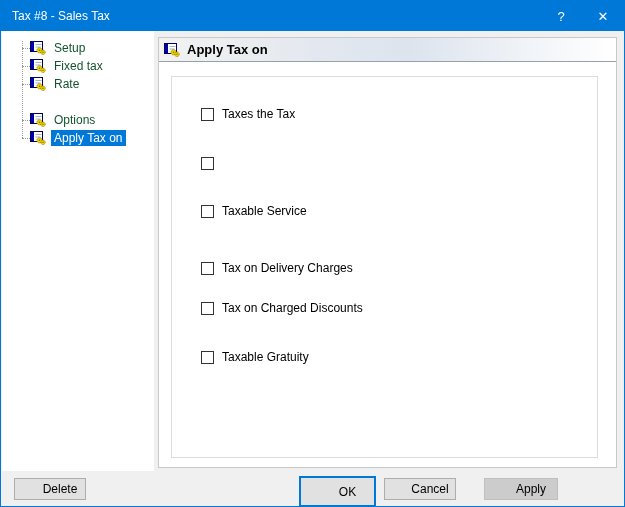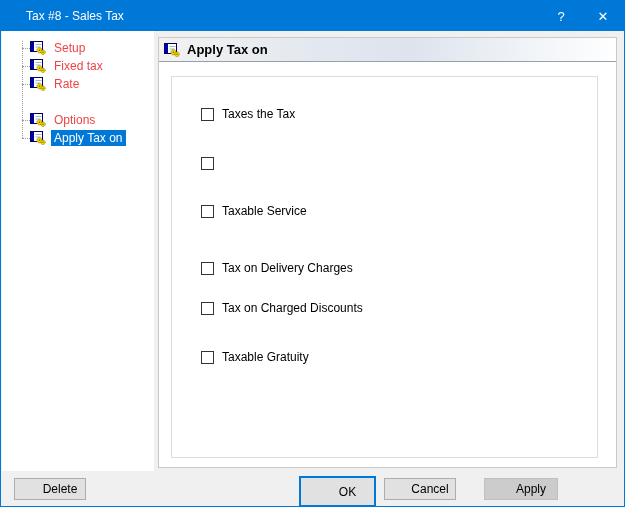--- a/index.html
+++ b/index.html
@@ -15,21 +15,21 @@
   }
 
   
   .titlebar {
     position: absolute; left: 0; top: 0; right: 0; height: 30px;
     background: #0078d7;
     display: flex; align-items: stretch;
   }
   .titlebar-title {
     color: #ffffff; font-size: 12px; line-height: 30px;
-    padding-left: 25px; flex: 1 1 auto;
+    padding-left: 11px; flex: 1 1 auto;
     white-space: nowrap;
   }
   .titlebar-btn {
     width: 42px; height: 30px;
     display: flex; align-items: center; justify-content: center;
     color: #ffffff; font-size: 14px; cursor: default;
   }
   .titlebar-btn .glyph { font-size: 13px; line-height: 1; }
 
   
@@ -45,21 +45,21 @@
     position: absolute; left: 0; width: 100%; height: 18px;
     display: flex; align-items: center; padding-left: 28px;
     cursor: default;
   }
   .tree-stub {
     position: absolute; left: 20px; top: 9px; width: 8px; height: 0;
     border-top: 1px dotted #9a9a9a;
   }
   .tree-icon { flex: 0 0 auto; margin-right: 5px; }
   .tree-label {
-    font-size: 12px; color: #ef4444; white-space: nowrap; padding: 1px 3px;
+    font-size: 12px; color: #14532d; white-space: nowrap; padding: 1px 3px;
   }
   .tree-row.selected .tree-label {
     background: #0078d7; color: #ffffff;
   }
 
   
   .page {
     position: absolute; left: 157px; top: 36px; width: 459px; height: 431px;
     background: #ffffff; border: 1px solid #c9c9c9;
   }

